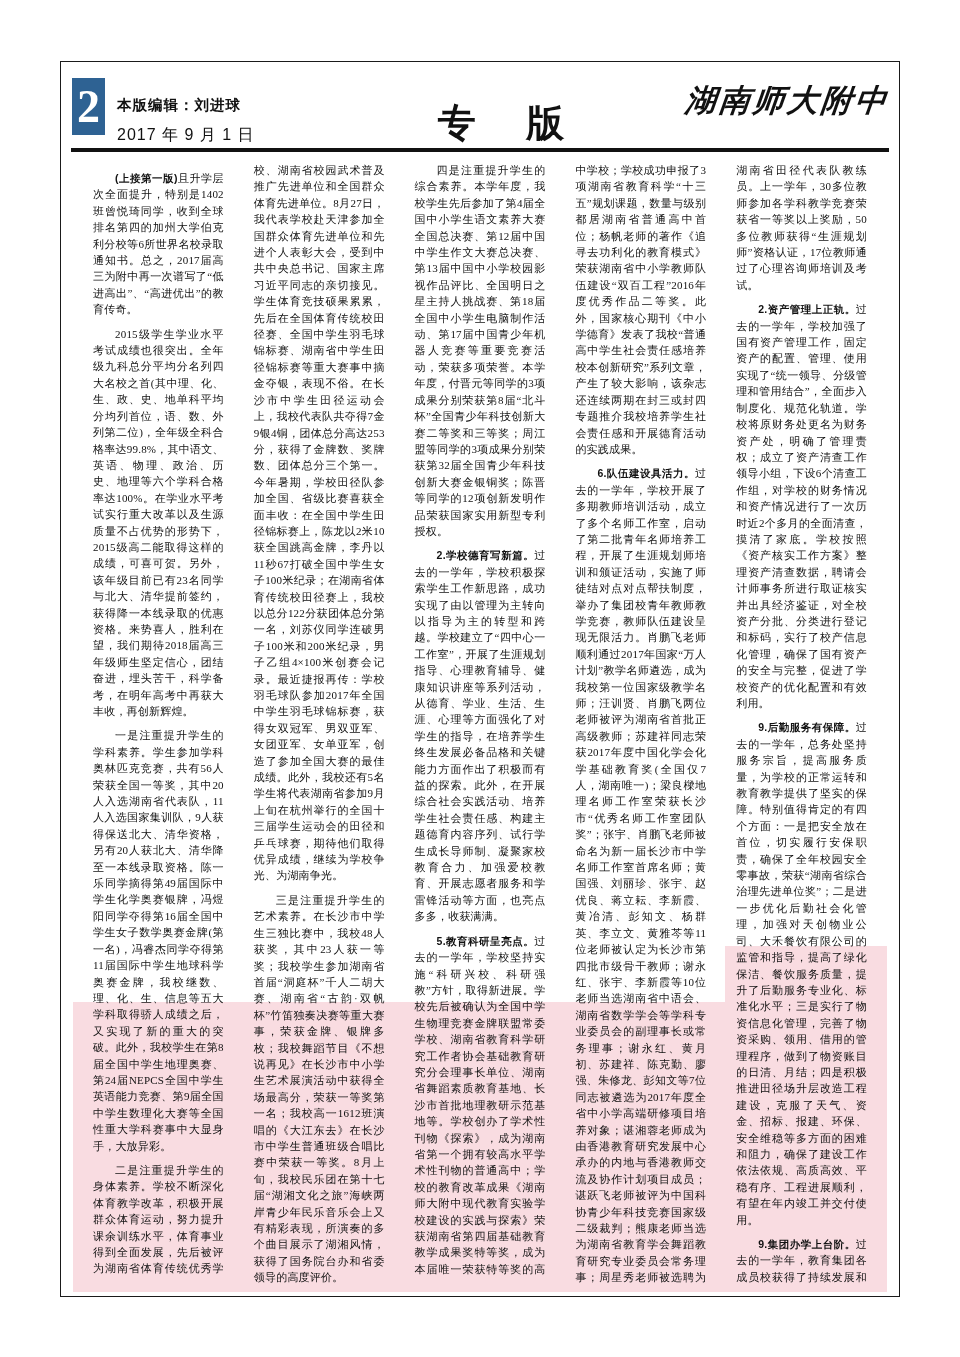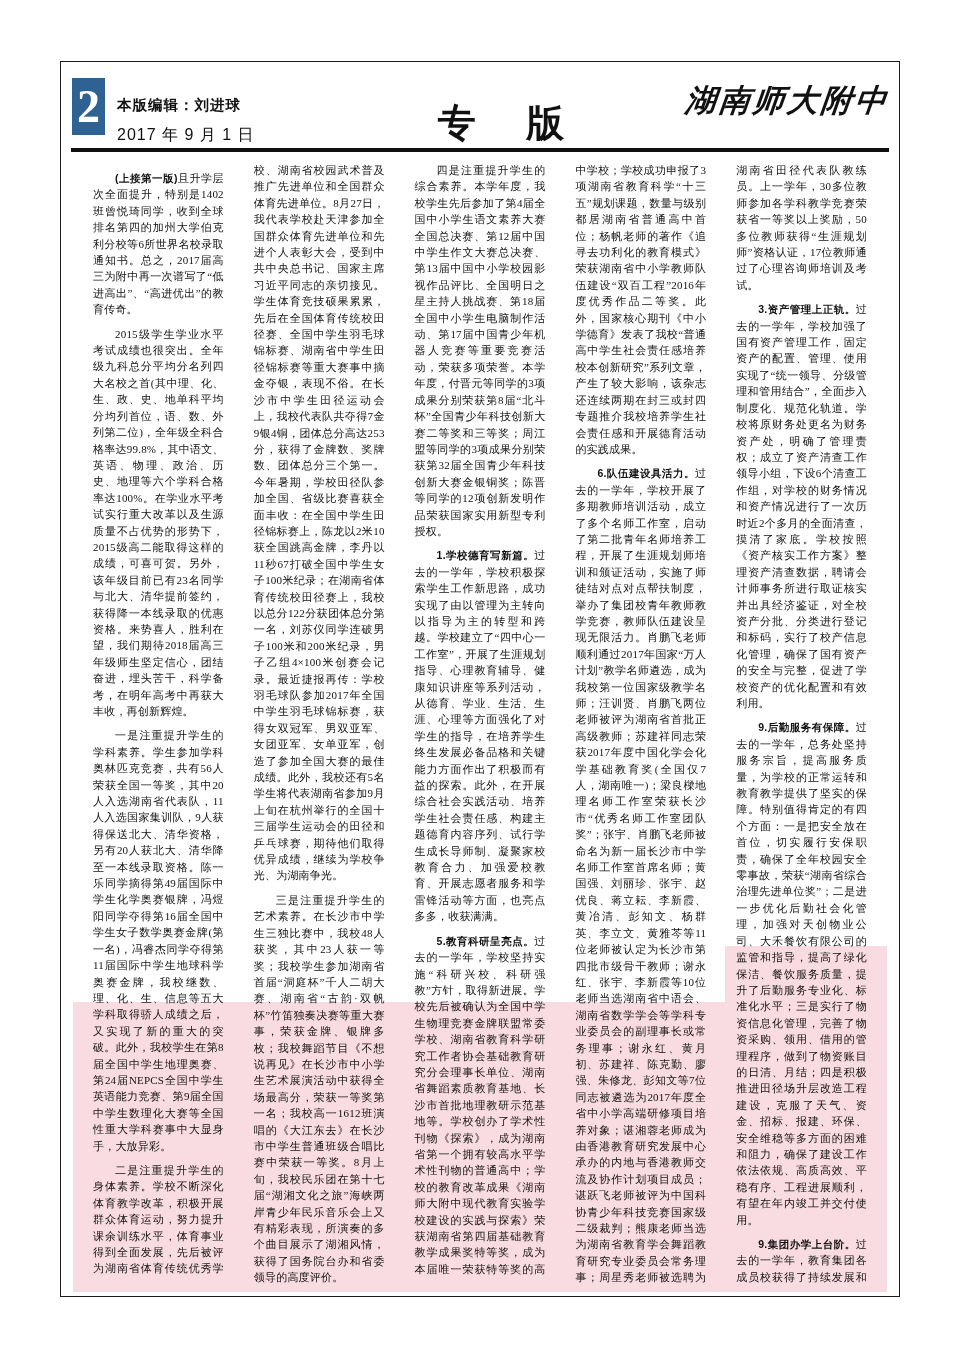--- a/index.html
+++ b/index.html
@@ -50,21 +50,21 @@
   <div class="pink band-bottom"></div>
   <div class="pink band-col5"></div>
 
   <div class="article" id="article-body">
       <p class="para normal"><b class="lead">(上接第一版)</b>且升学层次全面提升，特别是1402班曾悦琦同学，收到全球排名第四的加州大学伯克利分校等6所世界名校录取通知书。总之，2017届高三为附中再一次谱写了“低进高出”、“高进优出”的教育传奇。</p>
       <p class="para normal">2015级学生学业水平考试成绩也很突出。全年级九科总分平均分名列四大名校之首(其中理、化、生、政、史、地单科平均分均列首位，语、数、外列第二位)，全年级全科合格率达99.8%，其中语文、英语、物理、政治、历史、地理等六个学科合格率达100%。在学业水平考试实行重大改革以及生源质量不占优势的形势下，2015级高二能取得这样的成绩，可喜可贺。另外，该年级目前已有23名同学与北大、清华提前签约，获得降一本线录取的优惠资格。来势喜人，胜利在望，我们期待2018届高三年级师生坚定信心，团结奋进，埋头苦干，科学备考，在明年高考中再获大丰收，再创新辉煌。</p>
       <p class="para normal">一是注重提升学生的学科素养。学生参加学科奥林匹克竞赛，共有56人荣获全国一等奖，其中20人入选湖南省代表队，11人入选国家集训队，9人获得保送北大、清华资格，另有20人获北大、清华降至一本线录取资格。陈一乐同学摘得第49届国际中学生化学奥赛银牌，冯煜阳同学夺得第16届全国中学生女子数学奥赛金牌(第一名)，冯睿杰同学夺得第11届国际中学生地球科学奥赛金牌，我校继数、理、化、生、信息等五大学科取得骄人成绩之后，又实现了新的重大的突破。此外，我校学生在第8届全国中学生地理奥赛、第24届NEPCS全国中学生英语能力竞赛、第9届全国中学生数理化大赛等全国性重大学科赛事中大显身手，大放异彩。</p>
       <p class="para normal">二是注重提升学生的身体素养。学校不断深化体育教学改革，积极开展群众体育运动，努力提升课余训练水平，体育事业得到全面发展，先后被评为湖南省体育传统优秀学校、湖南省校园武术普及推广先进单位和全国群众体育先进单位。8月27日，我代表学校赴天津参加全国群众体育先进单位和先进个人表彰大会，受到中共中央总书记、国家主席习近平同志的亲切接见。学生体育竞技硕果累累，先后在全国体育传统校田径赛、全国中学生羽毛球锦标赛、湖南省中学生田径锦标赛等重大赛事中摘金夺银，表现不俗。在长沙市中学生田径运动会上，我校代表队共夺得7金9银4铜，团体总分高达253分，获得了金牌数、奖牌数、团体总分三个第一。今年暑期，学校田径队参加全国、省级比赛喜获全面丰收：在全国中学生田径锦标赛上，陈龙以2米10获全国跳高金牌，李丹以11秒67打破全国中学生女子100米纪录；在湖南省体育传统校田径赛上，我校以总分122分获团体总分第一名，刘苏仪同学连破男子100米和200米纪录，男子乙组4×100米创赛会记录。最近捷报再传：学校羽毛球队参加2017年全国中学生羽毛球锦标赛，获得女双冠军、男双亚军、女团亚军、女单亚军，创造了参加全国大赛的最佳成绩。此外，我校还有5名学生将代表湖南省参加9月上旬在杭州举行的全国十三届学生运动会的田径和乒乓球赛，期待他们取得优异成绩，继续为学校争光、为湖南争光。</p>
       <p class="para normal">三是注重提升学生的艺术素养。在长沙市中学生三独比赛中，我校48人获奖，其中23人获一等奖；我校学生参加湖南省首届“洞庭杯”千人二胡大赛、湖南省“古韵·双帆杯”竹笛独奏决赛等重大赛事，荣获金牌、银牌多枚；我校舞蹈节目《不想说再见》在长沙市中小学生艺术展演活动中获得全场最高分，荣获一等奖第一名；我校高一1612班演唱的《大江东去》在长沙市中学生普通班级合唱比赛中荣获一等奖。8月上旬，我校民乐团在第十七届“湖湘文化之旅”海峡两岸青少年民乐音乐会上又有精彩表现，所演奏的多个曲目展示了湖湘风情，获得了国务院台办和省委领导的高度评价。</p>
       <p class="para normal">四是注重提升学生的综合素养。本学年度，我校学生先后参加了第4届全国中小学生语文素养大赛全国总决赛、第12届中国中学生作文大赛总决赛、第13届中国中小学校园影视作品评比、全国明日之星主持人挑战赛、第18届全国中小学生电脑制作活动、第17届中国青少年机器人竞赛等重要竞赛活动，荣获多项荣誉。本学年度，付晋元等同学的3项成果分别荣获第8届“北斗杯”全国青少年科技创新大赛二等奖和三等奖；周江盟等同学的3项成果分别荣获第32届全国青少年科技创新大赛金银铜奖；陈晋等同学的12项创新发明作品荣获国家实用新型专利授权。</p>
-      <p class="para normal"><b class="lead">1.学校德育写新篇。</b>过去的一学年，学校积极探索学生工作新思路，成功实现了由以管理为主转向以指导为主的转型和跨越。学校建立了“四中心一工作室”，开展了生涯规划指导、心理教育辅导、健康知识讲座等系列活动，从德育、学业、生活、生涯、心理等方面强化了对学生的指导，在培养学生终生发展必备品格和关键能力方面作出了积极而有益的探索。此外，在开展综合社会实践活动、培养学生社会责任感、构建主题德育内容序列、试行学生成长导师制、凝聚家校教育合力、加强爱校教育、开展志愿者服务和学雷锋活动等方面，也亮点多多，收获满满。</p>
+      <p class="para normal"><b class="lead">2.学校德育写新篇。</b>过去的一学年，学校积极探索学生工作新思路，成功实现了由以管理为主转向以指导为主的转型和跨越。学校建立了“四中心一工作室”，开展了生涯规划指导、心理教育辅导、健康知识讲座等系列活动，从德育、学业、生活、生涯、心理等方面强化了对学生的指导，在培养学生终生发展必备品格和关键能力方面作出了积极而有益的探索。此外，在开展综合社会实践活动、培养学生社会责任感、构建主题德育内容序列、试行学生成长导师制、凝聚家校教育合力、加强爱校教育、开展志愿者服务和学雷锋活动等方面，也亮点多多，收获满满。</p>
       <p class="para normal"><b class="lead">5.教育科研呈亮点。</b>过去的一学年，学校坚持实施“科研兴校、科研强教”方针，取得新进展。学校先后被确认为全国中学生物理竞赛金牌联盟常委学校、湖南省教育科学研究工作者协会基础教育研究分会理事长单位、湖南省舞蹈素质教育基地、长沙市首批地理教研示范基地等。学校创办了学术性刊物《探索》，成为湖南省第一个拥有较高水平学术性刊物的普通高中；学校的教育改革成果《湖南师大附中现代教育实验学校建设的实践与探索》荣获湖南省第四届基础教育教学成果奖特等奖，成为本届唯一荣获特等奖的高中学校；学校成功申报了3项湖南省教育科学“十三五”规划课题，数量与级别都居湖南省普通高中首位；杨帆老师的著作《追寻去功利化的教育模式》荣获湖南省中小学教师队伍建设“双百工程”2016年度优秀作品二等奖。此外，国家核心期刊《中小学德育》发表了我校“普通高中学生社会责任感培养校本创新研究”系列文章，产生了较大影响，该杂志还连续两期在封三或封四专题推介我校培养学生社会责任感和开展德育活动的实践成果。</p>
       <p class="para normal"><b class="lead">6.队伍建设具活力。</b>过去的一学年，学校开展了多期教师培训活动，成立了多个名师工作室，启动了第二批青年名师培养工程，开展了生涯规划师培训和颁证活动，实施了师徒结对点对点帮扶制度，举办了集团校青年教师教学竞赛，教师队伍建设呈现无限活力。肖鹏飞老师顺利通过2017年国家“万人计划”教学名师遴选，成为我校第一位国家级教学名师；汪训贤、肖鹏飞两位老师被评为湖南省首批正高级教师；苏建祥同志荣获2017年度中国化学会化学基础教育奖(全国仅7人，湖南唯一)；梁良樑地理名师工作室荣获长沙市“优秀名师工作室团队奖”；张宇、肖鹏飞老师被命名为新一届长沙市中学名师工作室首席名师；黄国强、刘丽珍、张宇、赵优良、蒋立耘、李新霞、黄冶清、彭知文、杨群英、李立文、黄雅芩等11位老师被认定为长沙市第四批市级骨干教师；谢永红、张宇、李新霞等10位老师当选湖南省中语会、湖南省数学学会等学科专业委员会的副理事长或常务理事；谢永红、黄月初、苏建祥、陈克勤、廖强、朱修龙、彭知文等7位同志被遴选为2017年度全省中小学高端研修项目培养对象；谌湘蓉老师成为由香港教育研究发展中心承办的内地与香港教师交流及协作计划项目成员；谌跃飞老师被评为中国科协青少年科技竞赛国家级二级裁判；熊康老师当选为湖南省教育学会舞蹈教育研究专业委员会常务理事；周星秀老师被选聘为湖南省田径代表队教练员。上一学年，30多位教师参加各学科教学竞赛荣获省一等奖以上奖励，50多位教师获得“生涯规划师”资格认证，17位教师通过了心理咨询师培训及考试。</p>
-      <p class="para normal"><b class="lead">3.资产管理上正轨。</b>过去的一学年，学校加强了国有资产管理工作，固定资产的配置、管理、使用实现了“统一领导、分级管理和管用结合”，全面步入制度化、规范化轨道。学校将原财务处更名为财务资产处，明确了管理责权；成立了资产清查工作领导小组，下设6个清查工作组，对学校的财务情况和资产情况进行了一次历时近2个多月的全面清查，摸清了家底。学校按照《资产核实工作方案》整理资产清查数据，聘请会计师事务所进行取证核实并出具经济鉴证，对全校资产分批、分类进行登记和标码，实行了校产信息化管理，确保了国有资产的安全与完整，促进了学校资产的优化配置和有效利用。</p>
+      <p class="para normal"><b class="lead">2.资产管理上正轨。</b>过去的一学年，学校加强了国有资产管理工作，固定资产的配置、管理、使用实现了“统一领导、分级管理和管用结合”，全面步入制度化、规范化轨道。学校将原财务处更名为财务资产处，明确了管理责权；成立了资产清查工作领导小组，下设6个清查工作组，对学校的财务情况和资产情况进行了一次历时近2个多月的全面清查，摸清了家底。学校按照《资产核实工作方案》整理资产清查数据，聘请会计师事务所进行取证核实并出具经济鉴证，对全校资产分批、分类进行登记和标码，实行了校产信息化管理，确保了国有资产的安全与完整，促进了学校资产的优化配置和有效利用。</p>
       <p class="para normal"><b class="lead">9.后勤服务有保障。</b>过去的一学年，总务处坚持服务宗旨，提高服务质量，为学校的正常运转和教育教学提供了坚实的保障。特别值得肯定的有四个方面：一是把安全放在首位，切实履行安保职责，确保了全年校园安全零事故，荣获“湖南省综合治理先进单位奖”；二是进一步优化后勤社会化管理，加强对天创物业公司、大禾餐饮有限公司的监管和指导，提高了绿化保洁、餐饮服务质量，提升了后勤服务专业化、标准化水平；三是实行了物资信息化管理，完善了物资采购、领用、借用的管理程序，做到了物资账目的日清、月结；四是积极推进田径场升层改造工程建设，克服了天气、资金、招标、报建、环保、安全维稳等多方面的困难和阻力，确保了建设工作依法依规、高质高效、平稳有序、工程进展顺利，有望在年内竣工并交付使用。</p>
       <p class="para normal"><b class="lead">9.集团办学上台阶。</b>过去的一学年，教育集团各成员校获得了持续发展和优质发展，综合效益大幅提升，办学水平再上台阶。一方面，学校在师资调配、招生工作、教育教学管理等方面加强了统筹协调，基本实现了集团内部资源共享、优势互补、联动发展；另一方面，各成员校在传承附中先进教育理念、管理经验的基础上，立足校情，大胆创新，提升质量，发展特色，办学实力不断增强、社会影响力不断提升，巩固并扩大了优势，2017年高考、学考均以明显优势居长沙市前茅；在做优、做强的基础上，开展了集团化办学新尝试，新拓展了星沙和湘潭两所学校，作出了在做优、做大初中教育的基础上挺进中部的战略部署。博才实验中学坚持质量立校、特色强校、文化兴校，在打造品质博才、品博才、和谐博才的基础上追求内涵发展，致力幸福教育，短短几年成为一所一体多面两校区、公办民办齐头并进的区域名学。星城中学坚持“活力教育”和“活力课堂”建设，成功构建了一体两翼、一校三址的发展格局，成为带动一方教育事业整体发展、拉动区域教育质量提升的九年一贯制区域名校。高新中学坚持“办真教育、真办教育”的教育理念，大力推行养性教育、养正教育和养心教育，形成了“文化育人如细雨、顶层设计定乾坤、构建体系促发展、打造特色铸影响”四大鲜明特色。梅溪湖中学今年高考首秀，博得满堂彩：一本上线率达77.49%，二本上线率达97.17%，600分以上49人，多人被清华等国内一流大学录取，高考成绩远远超过长沙市同级同类学校，社会影响非常大、非常好。耒阳分校坚持高标准严要求，强调“常抓、严抓、实抓、规范抓”，以养成教育为核心，全力追求校园的净化、美化、绿化、亮化、序化和香化，学校展现出新风貌，呈现出较好的发展态势。总之，学校集团办学综合效益不断显现，竞争优势明显增强，各集团校的多元发展、特色发展为附中本部的优质发展和可持续发展提供了强大支撑，做出了巨大贡献。</p>
     </div>
 
 </div>
 
 </body></html>

